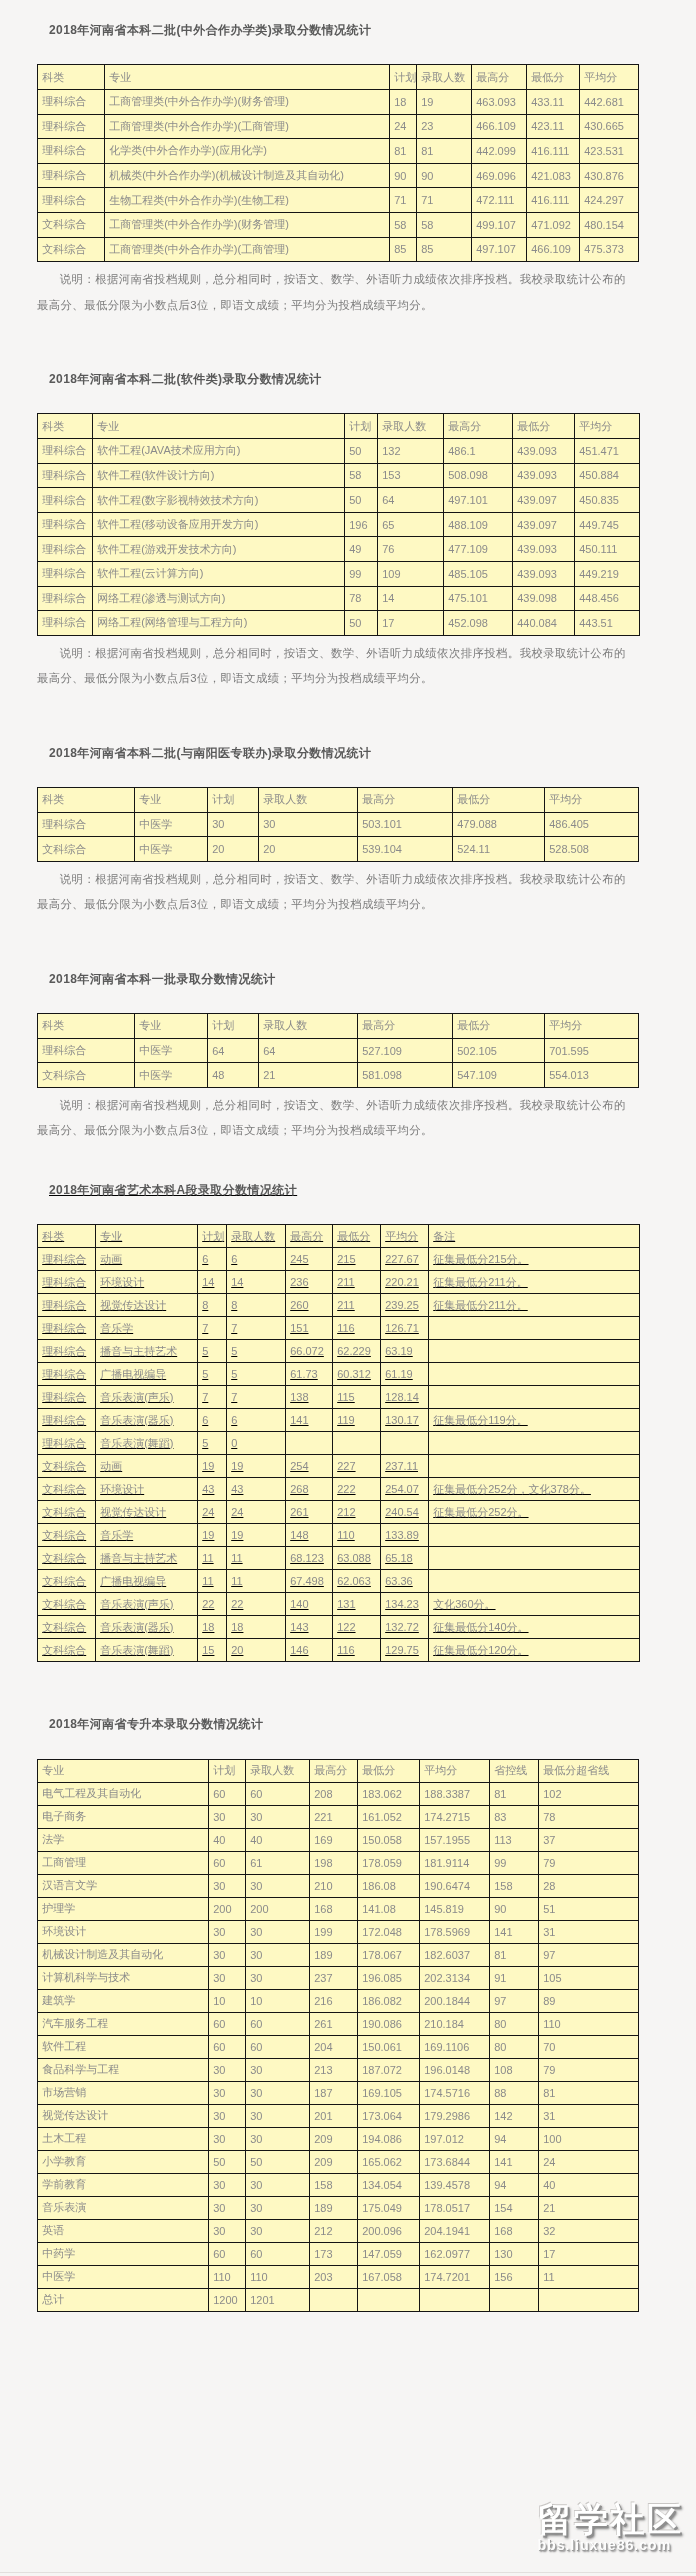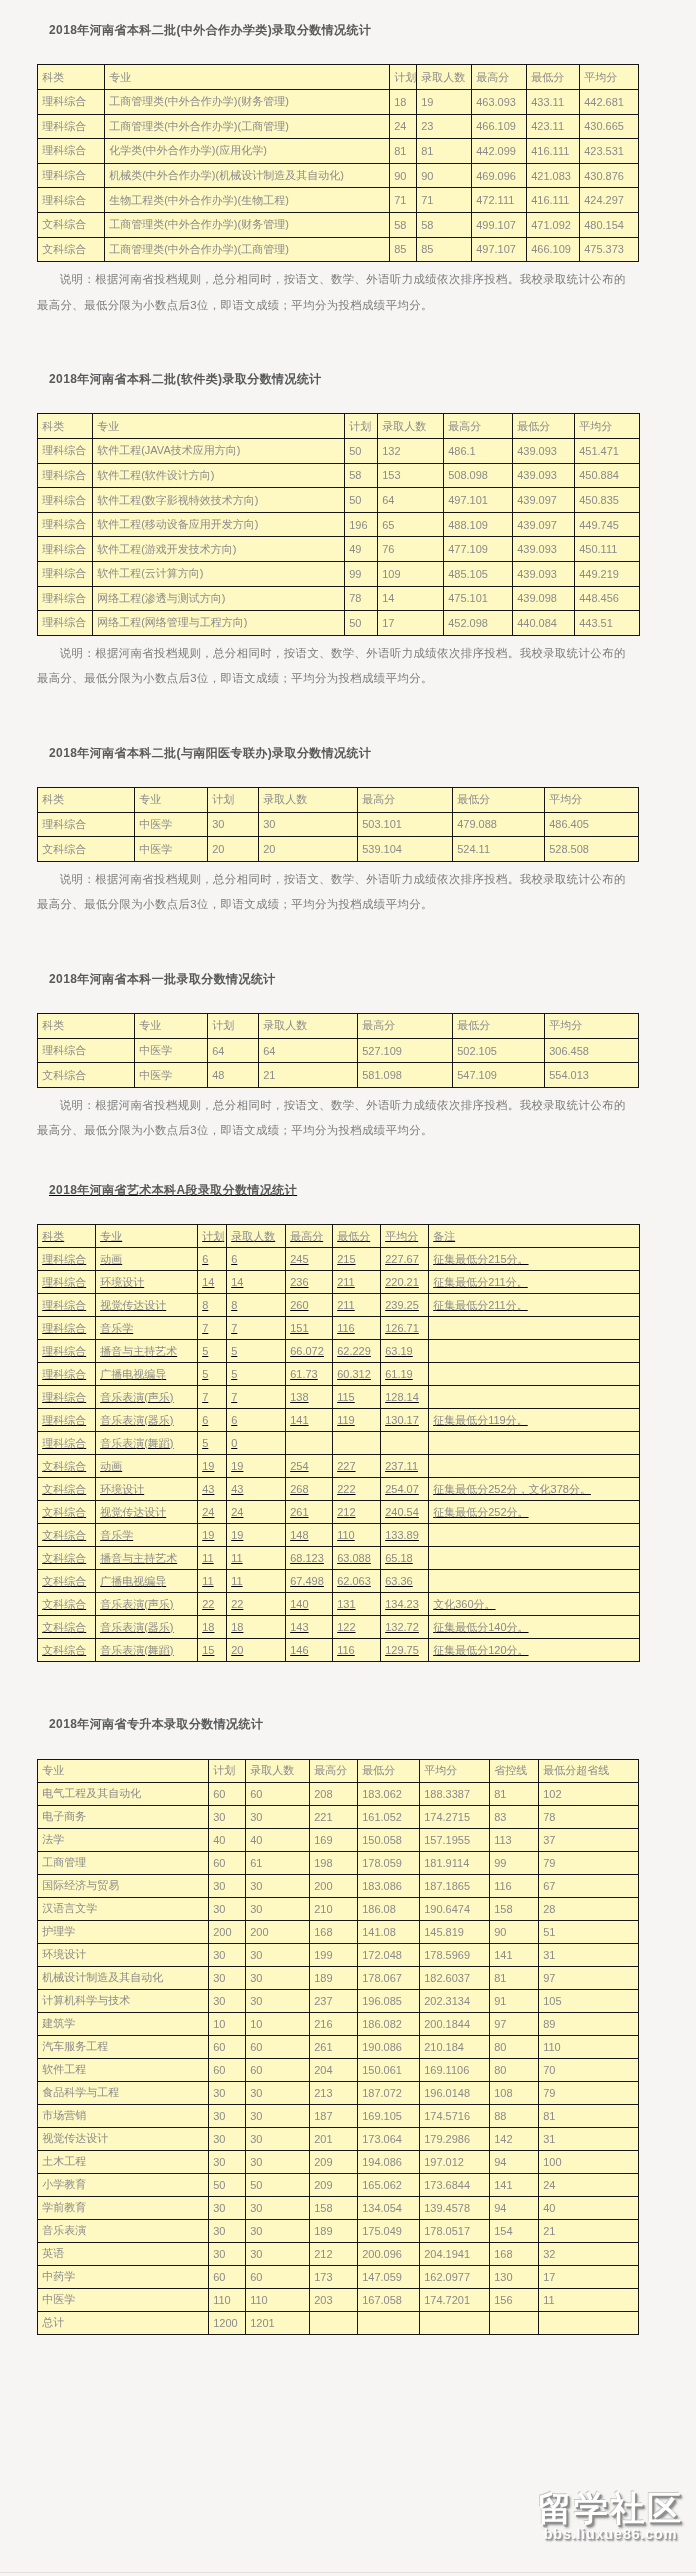--- a/index.html
+++ b/index.html
@@ -55,22 +55,22 @@
   .t5 th:nth-child(7){width:49px}.t5 th:nth-child(8){width:100px}
   .note{
     width:593px;
     margin:5.1px 0 0 0;
     font-size:11.4px;color:#7b7b7b;
     line-height:25.4px;text-indent:2em;
     letter-spacing:0.4px;
   }
   .note:empty{display:none;}
   .watermark{
-    position:absolute;right:13.5px;bottom:33px;
-    text-align:center;line-height:1.1;
+    position:absolute;right:13.5px;bottom:22px;
+    text-align:left;line-height:1.1;
   }
   .wm-title{
     font-size:34px;font-weight:bold;color:#ffffff;letter-spacing:2.5px;
     text-shadow:1.7px 1.7px 0 #8e8e8e,-0.8px -0.8px 0 #c9c7c5,2.5px 3.4px 2.5px #7d7d7d;
   }
   .wm-url{
     font-size:14.4px;font-weight:bold;color:#fdfdfd;letter-spacing:0.8px;
     text-shadow:0.8px 0.8px 0 #9a9a9a,1.7px 1.7px 1.7px #8a8a8a;
   }
   .page-bottom-line{
@@ -311,21 +311,21 @@
           </tr>
         </thead>
         <tbody>
           <tr>
             <td>理科综合</td>
             <td>中医学</td>
             <td>64</td>
             <td>64</td>
             <td>527.109</td>
             <td>502.105</td>
-            <td>306.458</td>
+            <td>701.595</td>
           </tr>
           <tr>
             <td>文科综合</td>
             <td>中医学</td>
             <td>48</td>
             <td>21</td>
             <td>581.098</td>
             <td>547.109</td>
             <td>554.013</td>
           </tr>
@@ -585,30 +585,20 @@
             <td>工商管理</td>
             <td>60</td>
             <td>61</td>
             <td>198</td>
             <td>178.059</td>
             <td>181.9114</td>
             <td>99</td>
             <td>79</td>
           </tr>
           <tr>
-            <td>国际经济与贸易</td>
-            <td>30</td>
-            <td>30</td>
-            <td>200</td>
-            <td>183.086</td>
-            <td>187.1865</td>
-            <td>116</td>
-            <td>67</td>
-          </tr>
-          <tr>
             <td>汉语言文学</td>
             <td>30</td>
             <td>30</td>
             <td>210</td>
             <td>186.08</td>
             <td>190.6474</td>
             <td>158</td>
             <td>28</td>
           </tr>
           <tr>

